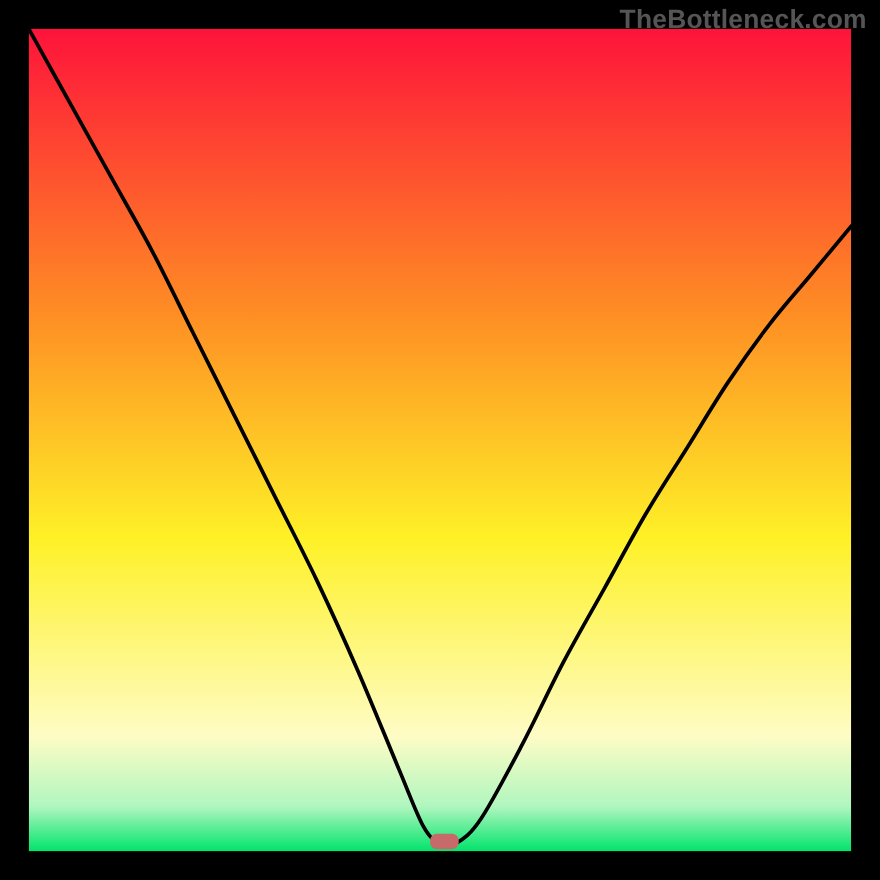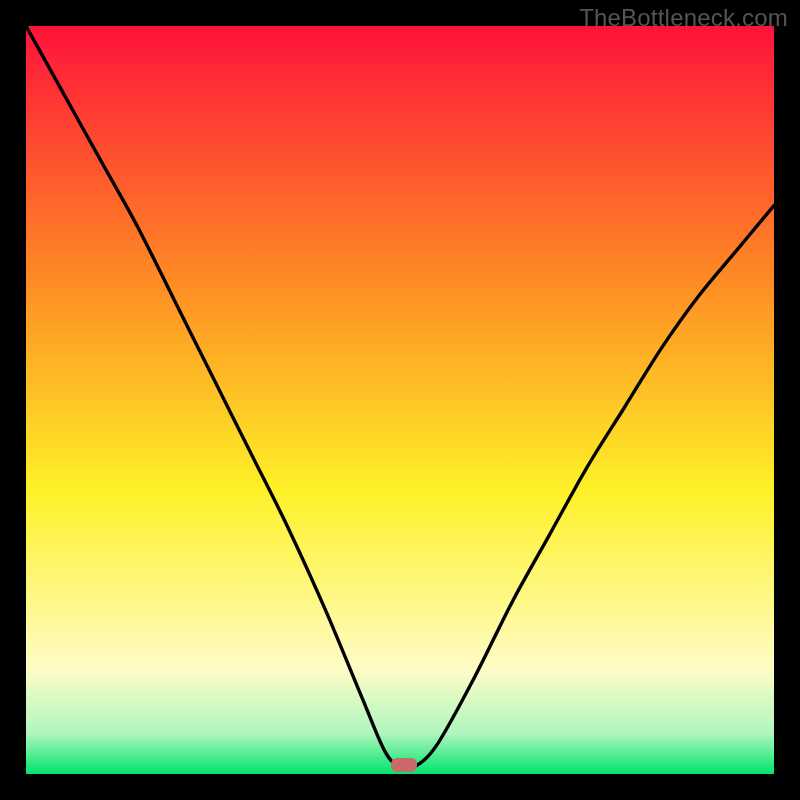--- a/index.html
+++ b/index.html
@@ -16,21 +16,21 @@
     width: 800px;
     height: 800px;
     background: #000;
   }
   .watermark {
     position: absolute;
     top: 4px;
     right: 12px;
     color: #555;
     font-size: 24px;
-    font-weight: 400;
+    font-weight: 700;
     letter-spacing: 0.2px;
     z-index: 5;
   }
   .plot-area {
     position: absolute;
     left: 26px;
     top: 26px;
     width: 748px;
     height: 748px;
     overflow: hidden;

